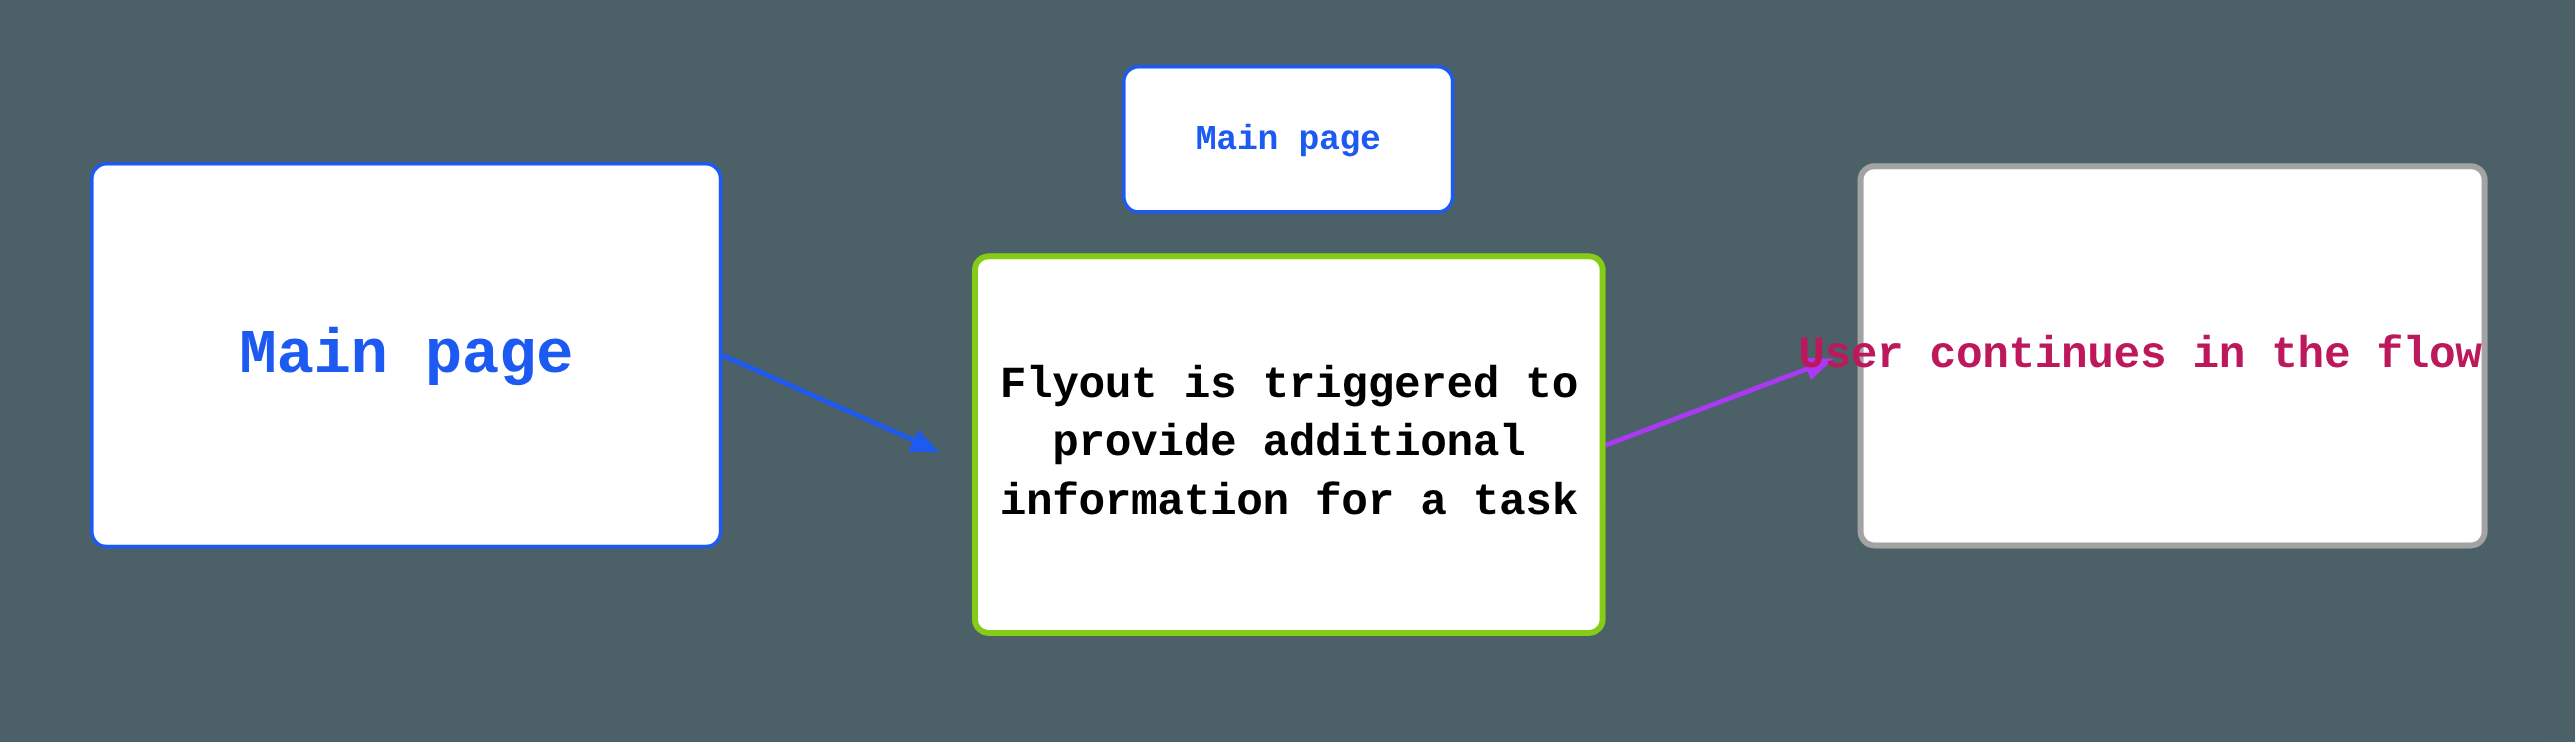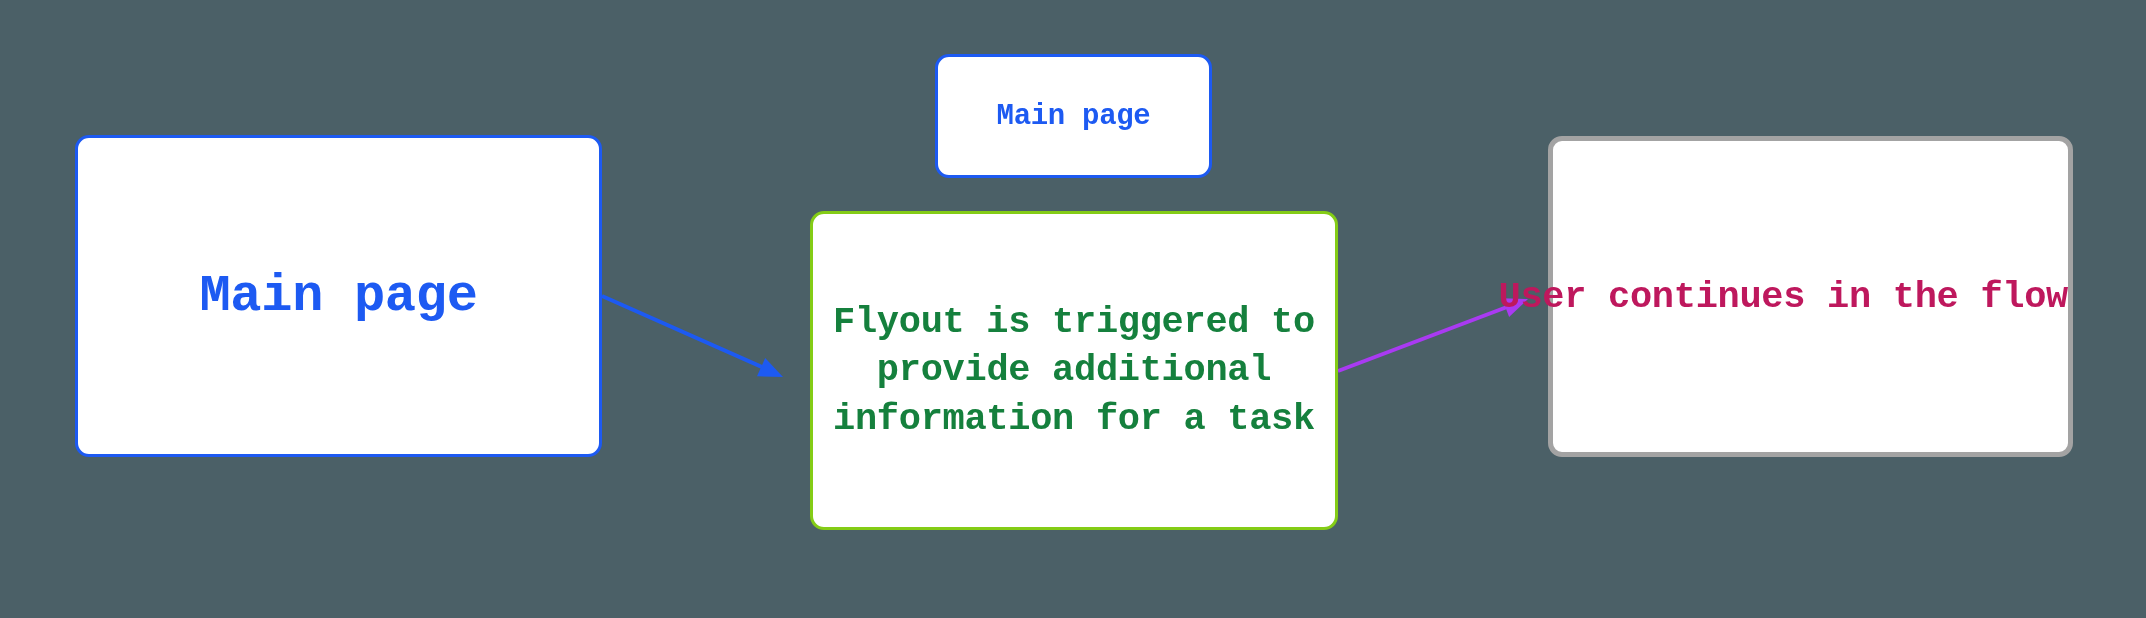--- a/index.html
+++ b/index.html
@@ -27,21 +27,21 @@
     box-sizing: border-box;
     display: flex;
     align-items: center;
     justify-content: center;
     text-align: center;
     font-weight: 700;
     letter-spacing: -0.3px;
     font-family: Liberation Mono, monospace;
   }
   .node.blue   { border: 3px solid #1D5AF2; color: #1D5AF2; }
-  .node.purple { border: 3px solid #84cc16; color: #15803d; }
+  .node.purple { border: 5px solid #84cc16; color: #000000; }
   .node.green  { border: 5px solid #a3a3a3; color: #be185d; justify-content: flex-end; }
 
   #node-main-page {
     left: 75px; top: 135px;
     width: 527px; height: 322px;
     font-size: 52px;
   }
   #node-main-page-small {
     left: 935px; top: 54px;
     width: 277px; height: 124px;

